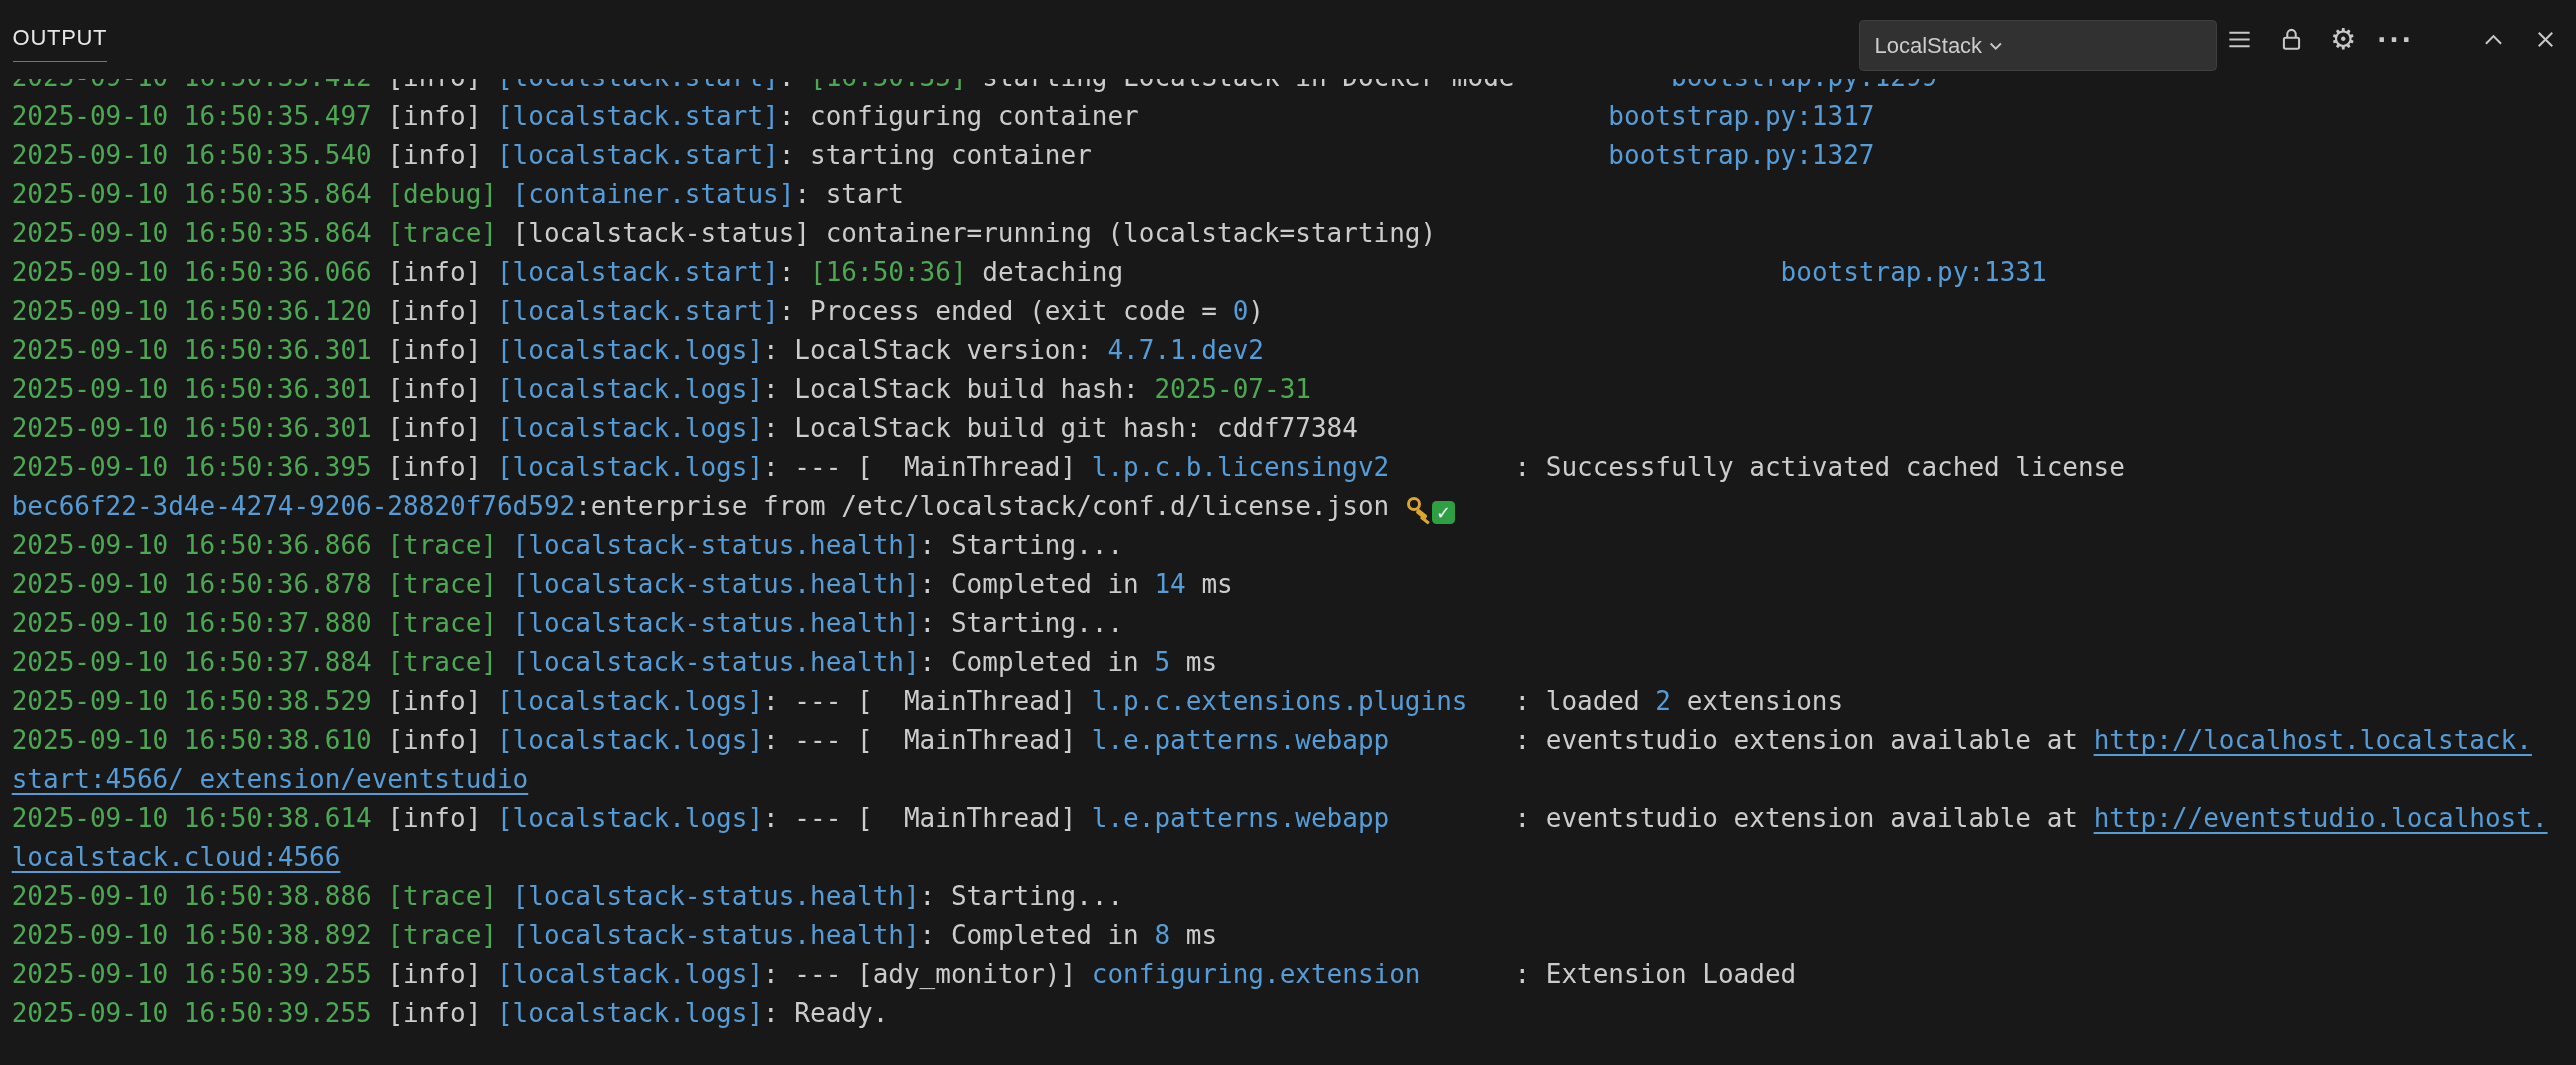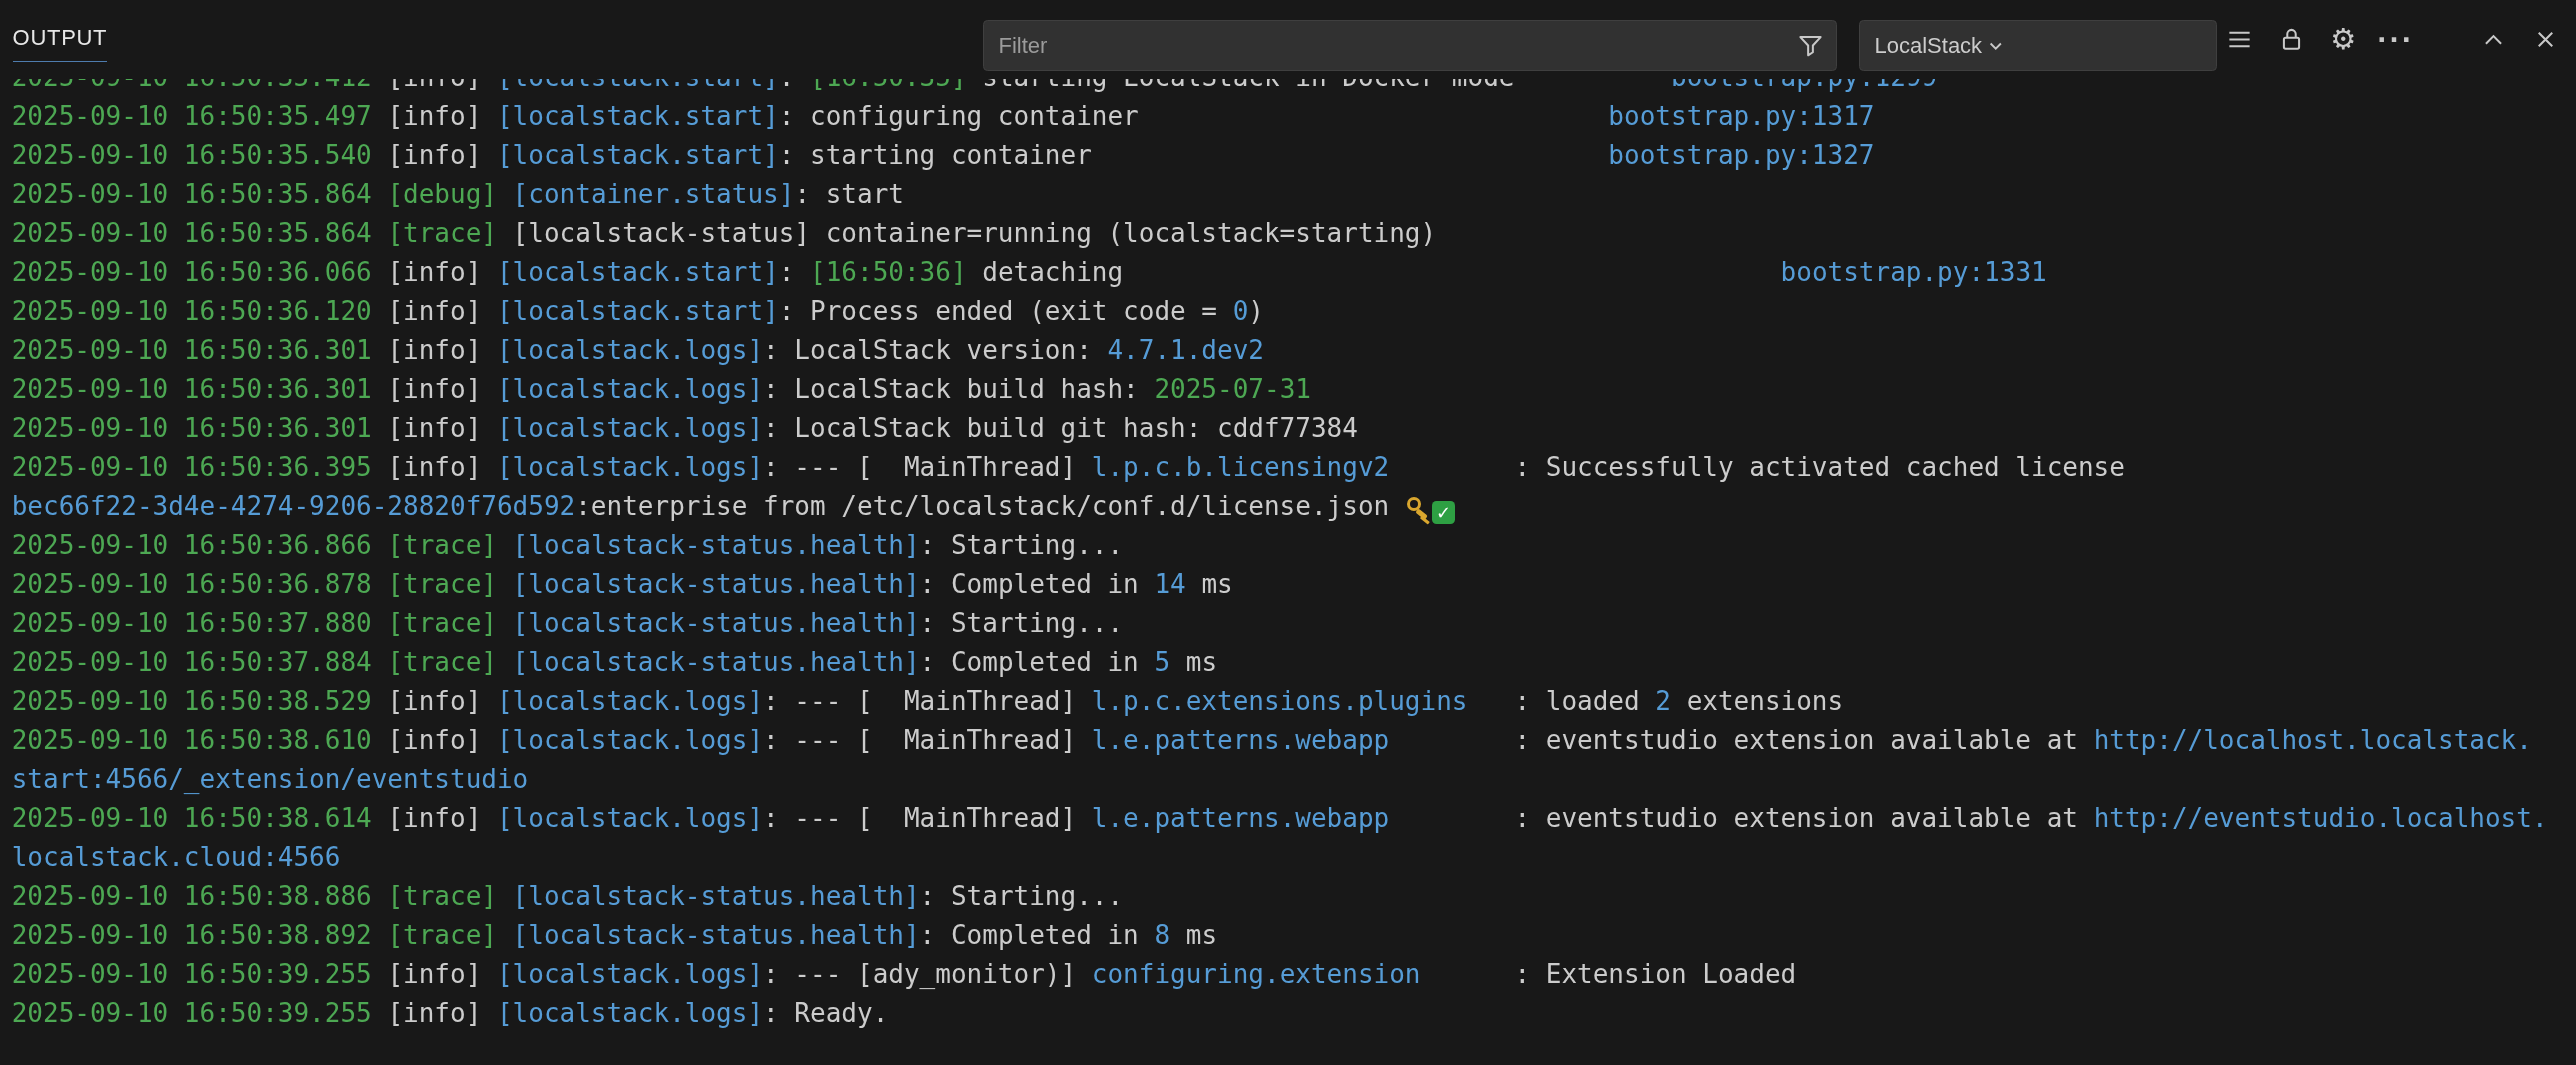--- a/index.html
+++ b/index.html
@@ -6,21 +6,21 @@
   body{width:2576px;height:1066px;background:var(--bg);overflow:hidden;position:relative;
        font-family:"Liberation Sans",sans-serif}
 
   
   .log{position:absolute;top:58px;left:0;right:0;padding-left:11.7px;padding-right:7.2px;
        font-family:"DejaVu Sans Mono",monospace;font-size:26px;line-height:39px;color:var(--fg)}
   .log-row{white-space:pre}
   .c-g{color:var(--green)}
   .c-b{color:var(--blue)}
   .c-file{color:var(--blue);cursor:pointer}
-  .c-url{color:var(--blue);text-underline-offset:4.5px;cursor:pointer}
+  .c-url{color:var(--blue);text-decoration:underline;text-underline-offset:4.5px;cursor:pointer}
 
   .em-check{display:inline-block;width:23.5px;height:23.5px;border-radius:4.5px;background:#2ea043;
             color:#fff;font-size:18px;line-height:23.5px;text-align:center;vertical-align:-3.6px;
             font-family:"DejaVu Sans",sans-serif}
   .em-check::before{content:"✓"}
   .em-key{display:inline-block;width:27px;height:23.5px;position:relative;vertical-align:-3.6px}
   .em-key::before{content:"";position:absolute;left:1.8px;top:1.8px;width:8.1px;height:8.1px;
                   border:3.6px solid #d9a62e;border-radius:50%}
   .em-key::after{content:"";position:absolute;left:11.7px;top:12.6px;width:11.7px;height:4.5px;
                  background:#d9a62e;border-radius:1.8px;transform:rotate(38deg);
@@ -78,26 +78,20 @@
     <div class="log-row"><span class="c-g">2025-09-10 16:50:38.886 </span><span class="c-g">[trace] </span><span class="c-b">[localstack-status.health]</span><span class="">: Starting...</span></div>
     <div class="log-row"><span class="c-g">2025-09-10 16:50:38.892 </span><span class="c-g">[trace] </span><span class="c-b">[localstack-status.health]</span><span class="">: Completed in </span><span class="c-b">8</span><span class=""> ms</span></div>
     <div class="log-row"><span class="c-g">2025-09-10 16:50:39.255 </span><span class="">[info] </span><span class="c-b">[localstack.logs]</span><span class="">: --- [ady_monitor)] </span><span class="c-b">configuring.extension</span><span class="">      : Extension Loaded</span></div>
     <div class="log-row"><span class="c-g">2025-09-10 16:50:39.255 </span><span class="">[info] </span><span class="c-b">[localstack.logs]</span><span class="">: Ready.</span></div>
   </div>
 
 <div class="header">
 
   <span class="tab">OUTPUT</span>
 
-  <div class="filter-wrap">
-    <input class="filter-input" placeholder="Filter" style="">
-    <svg class="funnel" width="27" height="27" viewBox="0 0 16 16" fill="none" stroke="currentColor" stroke-width="1.2" stroke-linejoin="round">
-      <path d="M2 3h12l-4.6 5v4l-2.8 1.8V8z"></path>
-    </svg>
-  </div>
 
   <div class="select">
     <span>LocalStack</span>
     <span class="icon-btn" style="width:27px;height:27px">
       <svg width="23.5" height="23.5" viewBox="0 0 16 16" fill="none" stroke="currentColor" stroke-width="1.3">
         <polyline points="4.5,6.5 8,10 11.5,6.5"></polyline>
       </svg>
     </span>
   </div>
 

